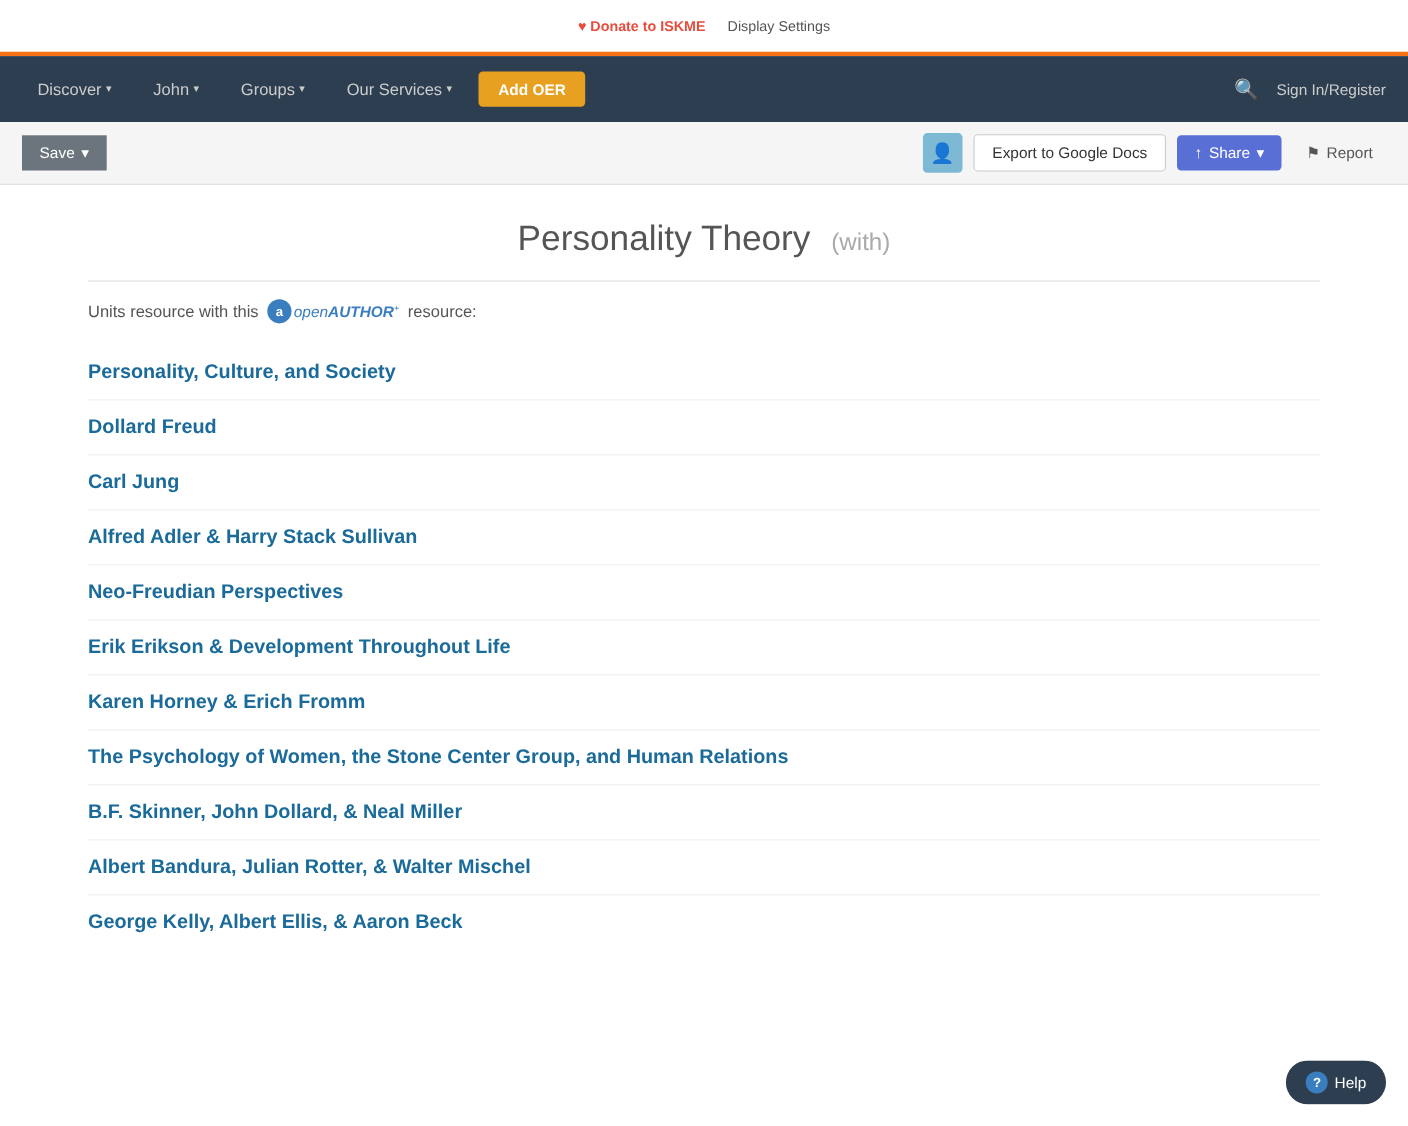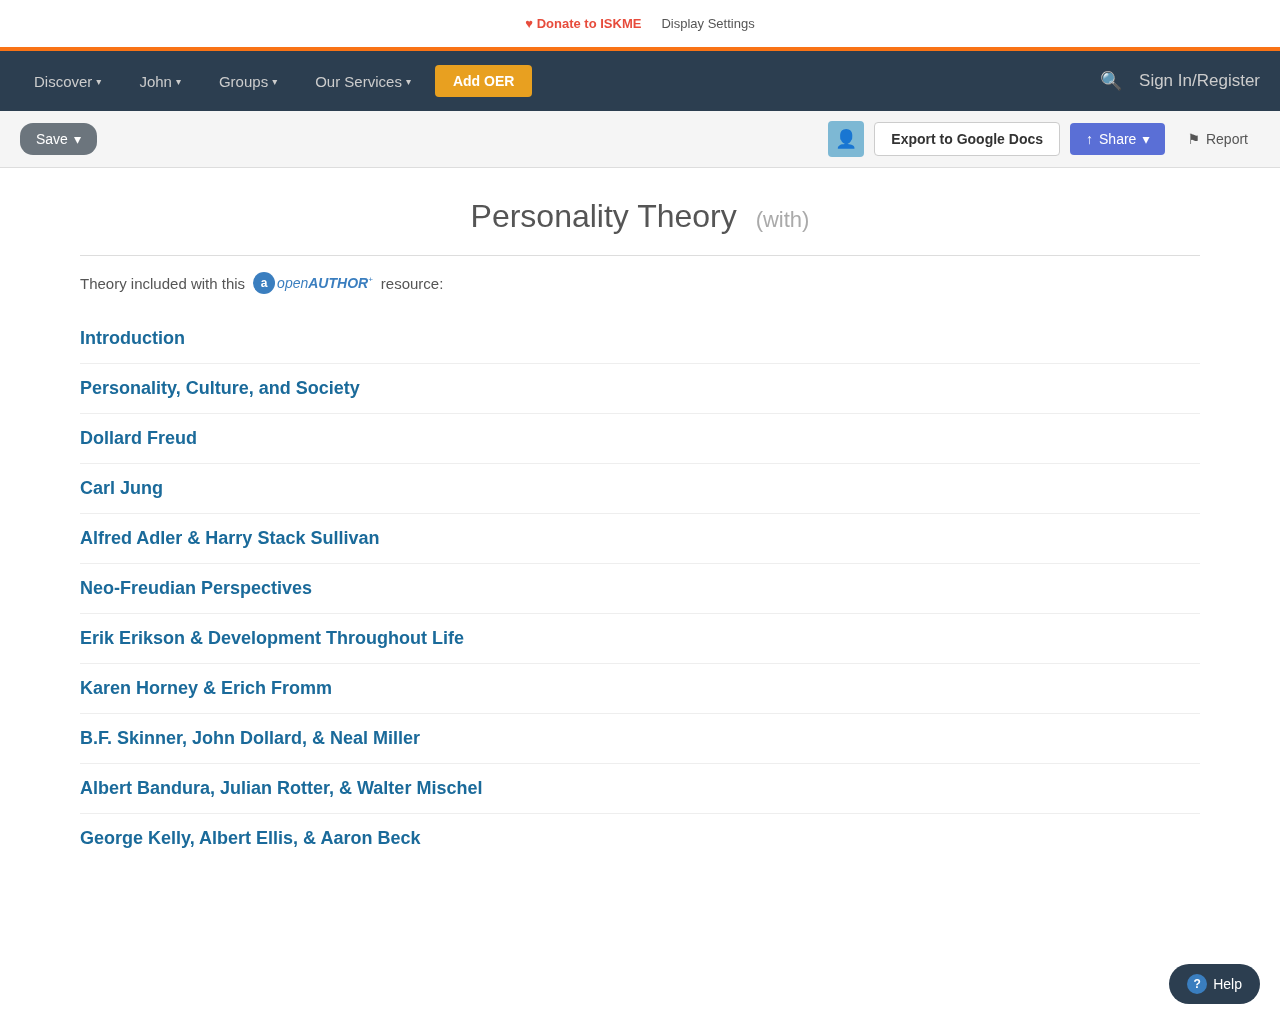--- a/index.html
+++ b/index.html
@@ -101,57 +101,56 @@
     }
     .search-icon-btn {
       color: #ccc;
       font-size: 18px;
       cursor: pointer;
       background: none;
       border: none;
     }
     .signin-link {
       color: #ccc;
-      font-size: 17px;
+      font-size: 14px;
       text-decoration: none;
     }
 
     
     .action-bar {
       background: #f5f5f5;
       padding: 10px 20px;
       display: flex;
       align-items: center;
       justify-content: space-between;
       border-bottom: 1px solid #ddd;
     }
     .action-bar-left { display: flex; gap: 10px; }
     .action-bar-right { display: flex; gap: 10px; align-items: center; }
 
     .save-btn {
       background: #6c757d;
       color: #fff;
       border: none;
       padding: 8px 16px;
-      border-radius: 13px;
+      border-radius: 0;
       cursor: pointer;
       font-size: 14px;
       display: flex;
       align-items: center;
       gap: 6px;
     }
     .export-btn {
       background: #fff;
       color: #333;
       border: 1px solid #ccc;
       padding: 8px 16px;
       border-radius: 4px;
       cursor: pointer;
       font-size: 14px;
-      font-weight: bold;
     }
     .share-btn {
       background: #5a6fd6;
       color: #fff;
       border: none;
       padding: 8px 16px;
       border-radius: 4px;
       cursor: pointer;
       font-size: 14px;
       display: flex;
@@ -341,52 +340,52 @@
 </div>
 
 <div class="main-content">
   <h1 class="page-title">
     <span>Personality Theory</span>
     <span class="page-title-view" style="cursor:pointer; margin-left:10px;">(with)</span>
   </h1>
   <hr class="divider">
 
   <div class="units-intro">
-    <span>Theory included with this</span>
+    <span>Units resource with this</span>
     <span class="openauthor-logo">
       <span class="oa-circle">a</span>
       <span class="oa-text">open<strong>AUTHOR</strong><sup style="font-size:8px;">+</sup></span>
     </span>
     <span>resource:</span>
   </div>
 
   <ul class="unit-list">
     <li>
-      <a class="unit-link">Introduction</a>
-    </li>
-    <li>
       <a class="unit-link">Personality, Culture, and Society</a>
     </li>
     <li>
       <a class="unit-link">Dollard Freud</a>
     </li>
     <li>
       <a class="unit-link">Carl Jung</a>
     </li>
     <li>
       <a class="unit-link">Alfred Adler &amp; Harry Stack Sullivan</a>
     </li>
     <li>
       <a class="unit-link">Neo-Freudian Perspectives</a>
     </li>
     <li>
       <a class="unit-link">Erik Erikson &amp; Development Throughout Life</a>
     </li>
     <li>
       <a class="unit-link">Karen Horney &amp; Erich Fromm</a>
+    </li>
+    <li>
+      <a class="unit-link">The Psychology of Women, the Stone Center Group, and Human Relations</a>
     </li>
     <li>
       <a class="unit-link">B.F. Skinner, John Dollard, &amp; Neal Miller</a>
     </li>
     <li>
       <a class="unit-link">Albert Bandura, Julian Rotter, &amp; Walter Mischel</a>
     </li>
     <li>
       <a class="unit-link">George Kelly, Albert Ellis, &amp; Aaron Beck</a>
     </li>

